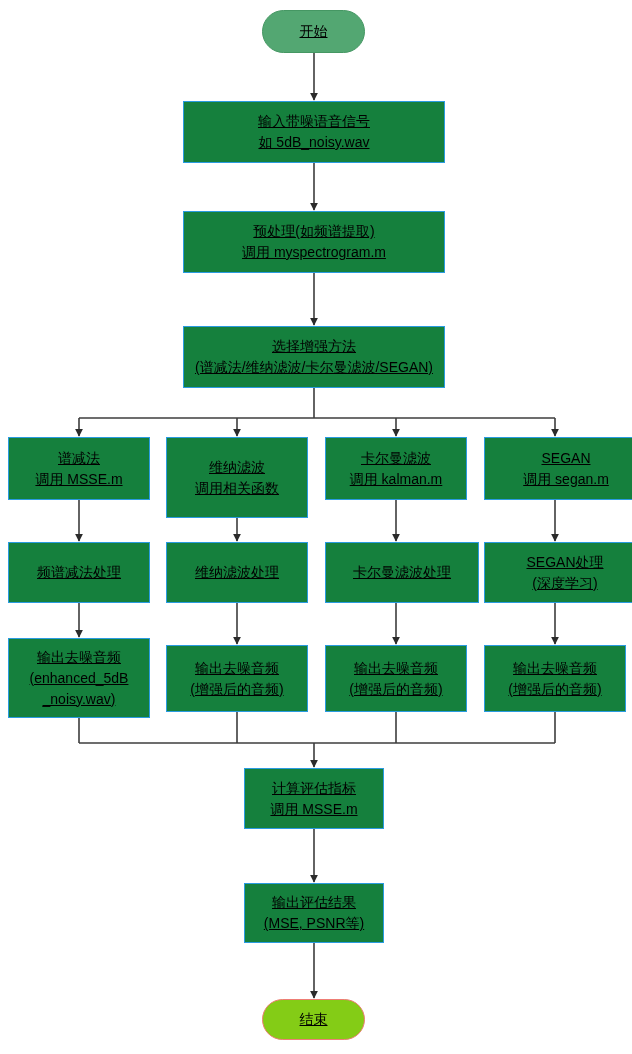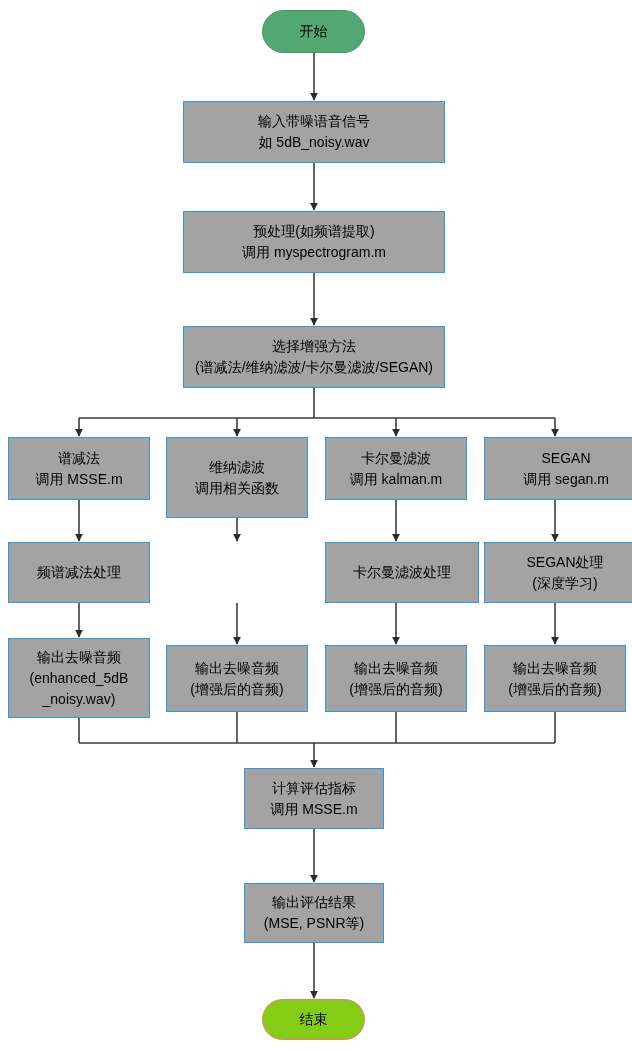--- a/index.html
+++ b/index.html
@@ -16,34 +16,34 @@
     display:flex;
     flex-direction:column;
     align-items:center;
     justify-content:center;
     text-align:center;
     font-size:14px;
     line-height:21px;
     box-sizing:border-box;
   }
   .process{
-    background:#a3a3a3;
+    background:#15803d;
     border:1px solid #2a9be0;
   }
   .terminal-start{
     background:#53a772;
     border:1px solid #459763;
     border-radius:22px;
   }
   .terminal-end{
     background:#84cc16;
     border:1px solid #ee7d75;
     border-radius:21px;
   }
-  .ln{white-space:nowrap;}
+  .ln{white-space:nowrap;text-decoration:underline;}
   svg.connectors{
     position:absolute;
     left:0;top:0;
     width:632px;height:1054px;
     pointer-events:none;
   }
   svg.connectors line, svg.connectors polyline{
     stroke:#3d3d3d;
     stroke-width:1.6;
     fill:none;
@@ -137,20 +137,23 @@
     <div class="ln">调用 kalman.m</div>
   </div>
   <div class="node process" style="left:484px;top:437px;width:164px;height:63px">
     <div class="ln">SEGAN</div>
     <div class="ln">调用 segan.m</div>
   </div>
 
   <div class="node process" style="left:8px;top:542px;width:142px;height:61px">
     <div class="ln">频谱减法处理</div>
   </div>
+  <div class="node process" style="left:166px;top:542px;width:142px;height:61px">
+    <div class="ln">维纳滤波处理</div>
+  </div>
   <div class="node process" style="left:325px;top:542px;width:154px;height:61px">
     <div class="ln">卡尔曼滤波处理</div>
   </div>
   <div class="node process" style="left:484px;top:542px;width:162px;height:61px">
     <div class="ln">SEGAN处理</div>
     <div class="ln">(深度学习)</div>
   </div>
 
   <div class="node process" style="left:8px;top:638px;width:142px;height:80px">
     <div class="ln">输出去噪音频</div>

